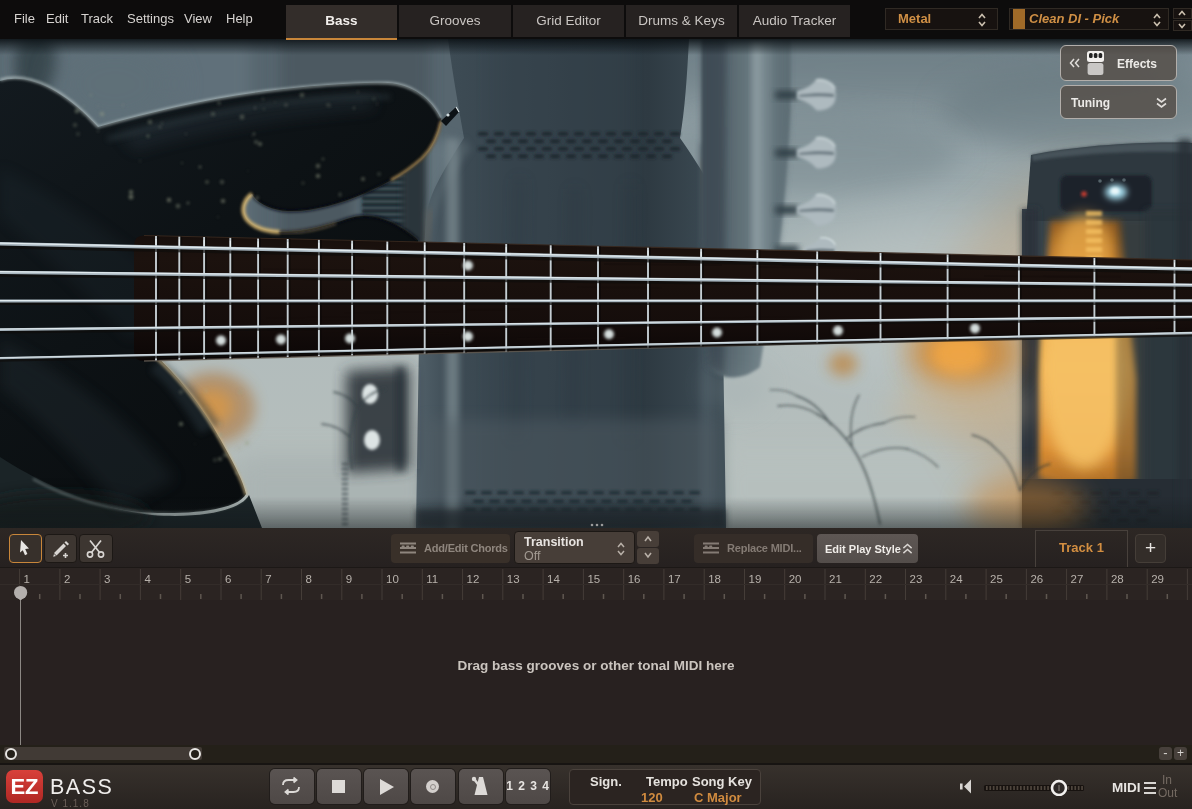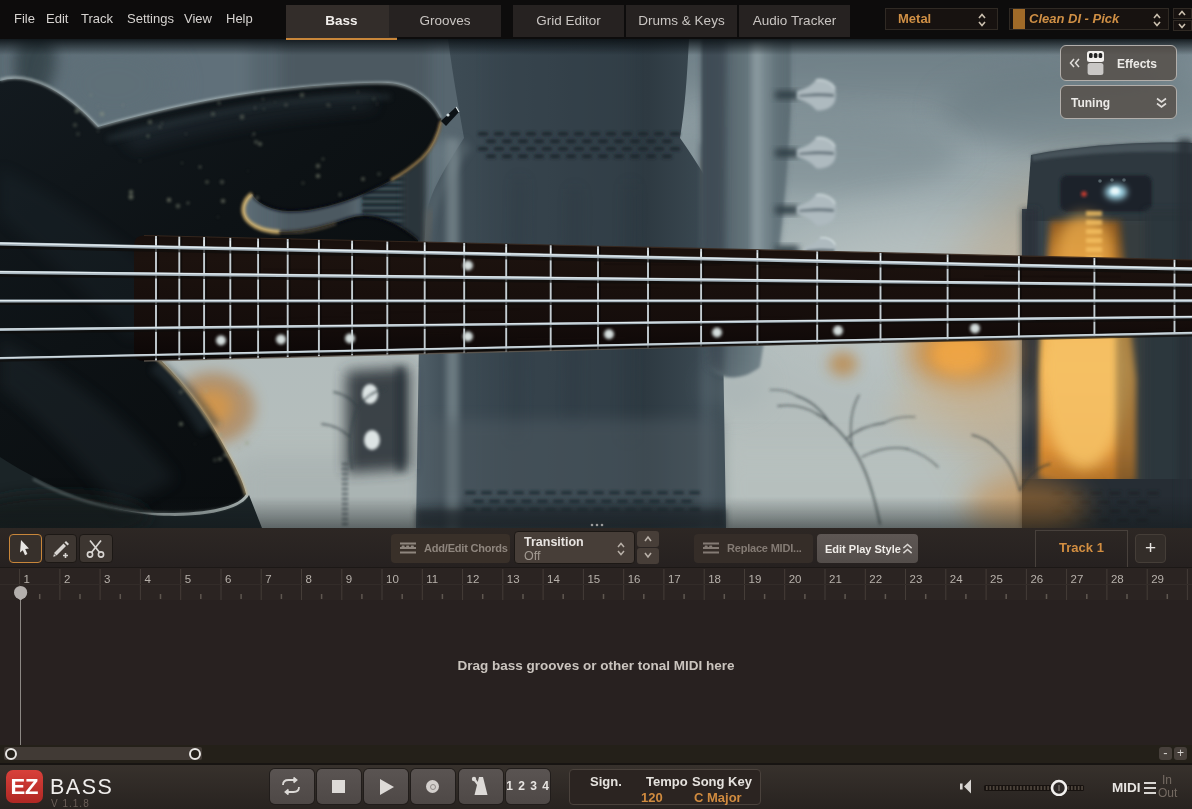--- a/index.html
+++ b/index.html
@@ -612,21 +612,21 @@
   </div>
 
 <div class="abs" id="menubar">
  <span class="menu" style="left:14px;">File</span>
  <span class="menu" style="left:46px;">Edit</span>
  <span class="menu" style="left:81px;">Track</span>
  <span class="menu" style="left:127px;">Settings</span>
  <span class="menu" style="left:184px;">View</span>
  <span class="menu" style="left:226px;">Help</span>
  <div class="tab active" style="left:286px;width:111px;">Bass</div>
- <div class="tab" style="left:389px;width:112px;">Grooves</div>
+ <div class="tab" style="left:399px;width:112px;">Grooves</div>
  <div class="tab" style="left:513px;width:111px;">Grid Editor</div>
  <div class="tab" style="left:626px;width:111px;">Drums &amp; Keys</div>
  <div class="tab" style="left:739px;width:111px;">Audio Tracker</div>
  <div class="dd" style="left:885px;width:113px;padding-left:12px;">Metal<svg width="10" height="14" viewBox="0 0 10 14" style="position:absolute;right:10px;top:4px;">
         <path d="M2 5 L5 1.5 L8 5" fill="none" stroke="#cabfae" stroke-width="1.6"></path>
         <path d="M2 9 L5 12.5 L8 9" fill="none" stroke="#cabfae" stroke-width="1.6"></path>
       </svg></div>
  <div class="dd" style="left:1009px;width:160px;font-style:italic;">
    <div style="position:absolute;left:3px;top:0px;width:12px;height:20px;background:#a06a28;"></div>
    <span style="position:absolute;left:19px;top:0;">Clean DI - Pick</span>

